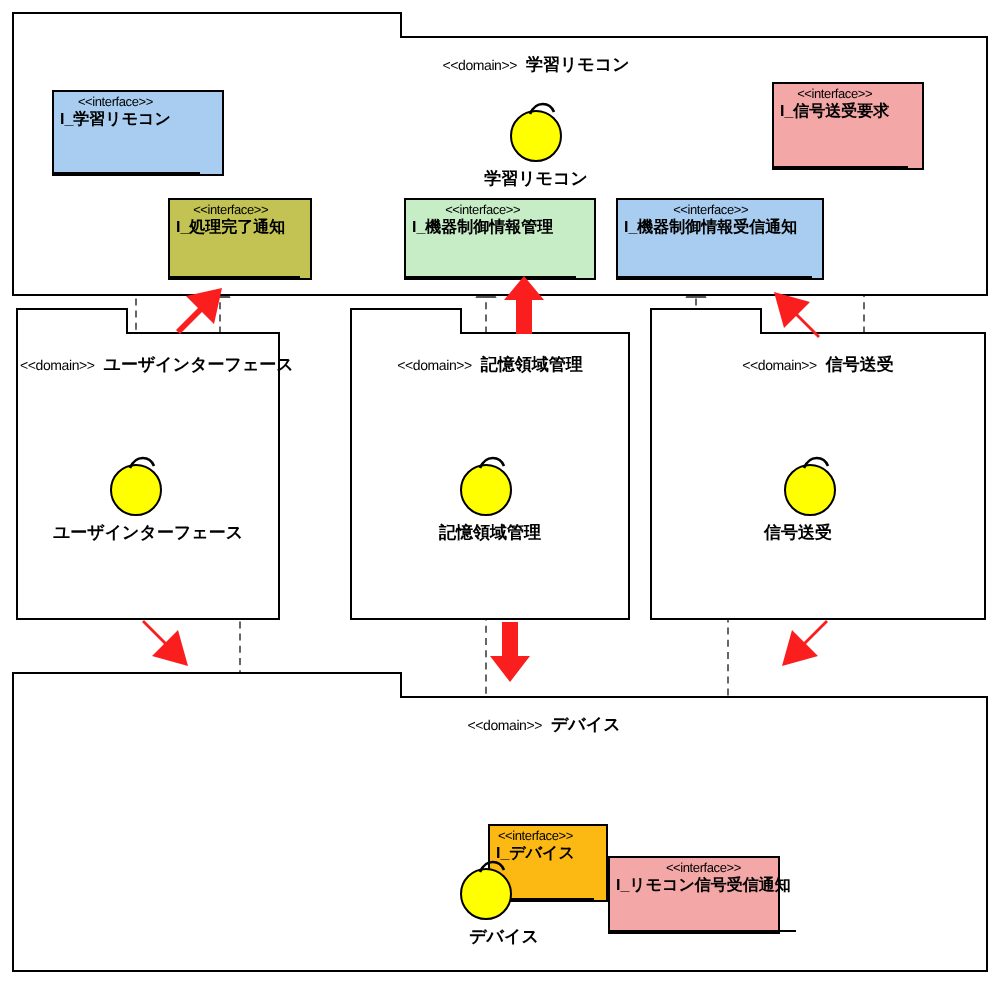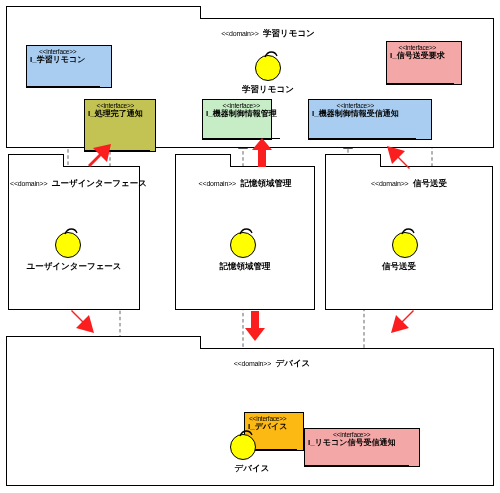--- a/index.html
+++ b/index.html
@@ -133,39 +133,39 @@
 
   <div class="iface c-blue" style="left:26px; top:45px; width:86px; height:43px;">
     <div class="head">
       <span class="stereo">&lt;&lt;interface&gt;&gt;</span>
       <span class="nm">I_学習リモコン</span>
     </div>
     <div class="attrs"></div>
     <div class="ops"></div>
   </div>
 
-  <div class="iface c-olive" style="left:84px; top:99px; width:72px; height:53px;">
+  <div class="iface c-olive" style="left:84px; top:99px; width:72px; height:41px;">
     <div class="head">
       <span class="stereo">&lt;&lt;interface&gt;&gt;</span>
       <span class="nm">I_処理完了通知</span>
     </div>
     <div class="attrs"></div>
     <div class="ops"></div>
   </div>
 
-  <div class="iface c-green" style="left:202px; top:99px; width:70px; height:41px;">
+  <div class="iface c-green" style="left:202px; top:99px; width:96px; height:41px;">
     <div class="head">
       <span class="stereo">&lt;&lt;interface&gt;&gt;</span>
       <span class="nm">I_機器制御情報管理</span>
     </div>
     <div class="attrs"></div>
     <div class="ops"></div>
   </div>
 
-  <div class="iface c-blue" style="left:308px; top:99px; width:124px; height:41px;justify-content:center;">
+  <div class="iface c-blue" style="left:308px; top:99px; width:104px; height:41px;justify-content:center;">
     <div class="head">
       <span class="stereo">&lt;&lt;interface&gt;&gt;</span>
       <span class="nm">I_機器制御情報受信通知</span>
     </div>
     <div class="attrs"></div>
     <div class="ops"></div>
   </div>
 
   <div class="iface c-pink" style="left:386px; top:41px; width:76px; height:44px;">
     <div class="head">
@@ -228,21 +228,21 @@
     <div class="ops"></div>
   </div>
 
   <div class="ball" style="left:230px; top:434px;"></div>
   <svg class="ball-hook layer">
     <path d="M240,436 C243,429 250,430 252,435" fill="none" stroke="#000" stroke-width="1.3"></path>
   </svg>
   <div class="ball-label" style="left:208px; top:463px; width:88px;">デバイス</div>
 
 
-  <div class="iface c-pink" style="left:304px; top:428px; width:116px; height:39px;">
+  <div class="iface c-pink" style="left:304px; top:428px; width:86px; height:39px;">
     <div class="head">
       <span class="stereo">&lt;&lt;interface&gt;&gt;</span>
       <span class="nm">I_リモコン信号受信通知</span>
     </div>
     <div class="attrs"></div>
     <div class="ops"></div>
   </div>
 
   <svg id="arrows" class="layer">
     <g fill="#fa1e1e">

